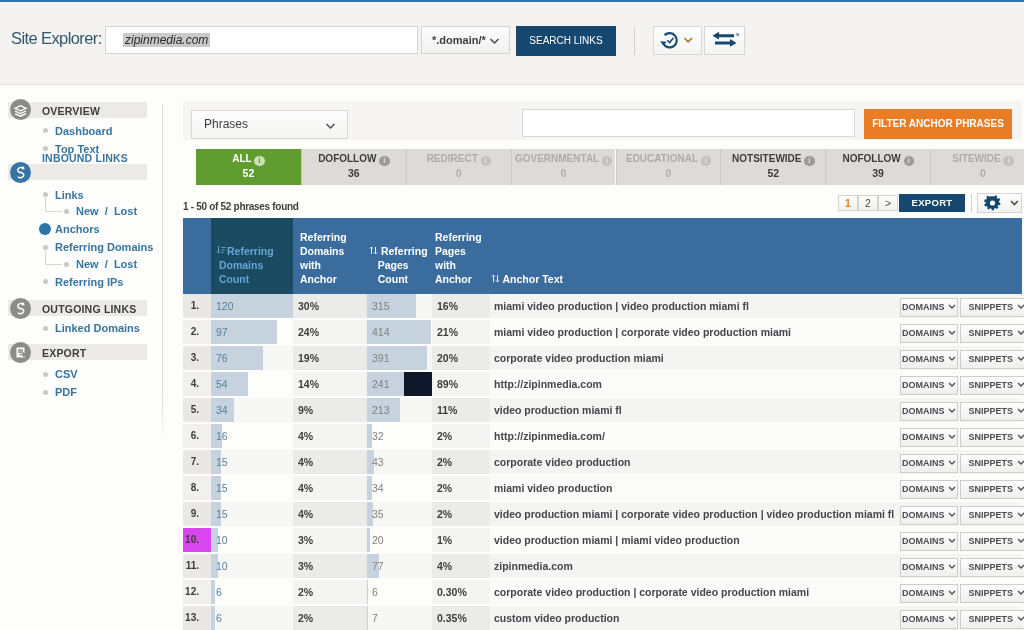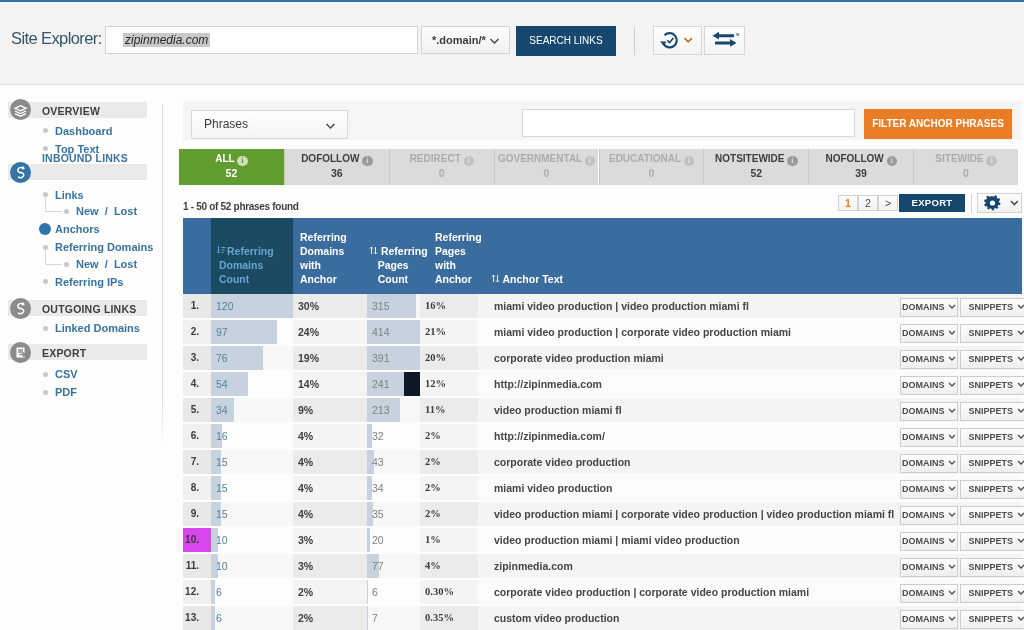--- a/index.html
+++ b/index.html
@@ -23,21 +23,21 @@
   .shead { font-size:10.5px; font-weight:bold; color:#3d3d3d; letter-spacing:.2px; }
   .slink { font-size:11px; font-weight:bold; color:#38749f; }
   .sb { width:5px; height:5px; border-radius:50%; background:#c9c8c6; left:43px; }
   #sideline { left:162px; top:104px; width:1px; height:343px; background:linear-gradient(#dddcda 85%,rgba(221,220,218,0)); }
   
   #fband { left:183px; top:101px; width:839px; height:39px; background:#f6f5f3; }
   #phrases { left:191px; top:110px; width:157px; height:29px; background:linear-gradient(#fefefe,#f4f4f3); border:1px solid #d8d7d5; font-size:12px; color:#3c3c3c; line-height:27px; padding-left:12px; }
   #finput { left:522px; top:109px; width:333px; height:28px; background:#fff; border:1px solid #d8d7d5; }
   #fbtn { left:864px; top:109px; width:148px; height:30px; background:#e87d26; color:#fff; font-size:10px; font-weight:bold; text-align:center; line-height:30px; }
   
-  #tabs { left:179px; top:149px; width:668px; height:36px; }
+  #tabs { left:196px; top:149px; width:668px; height:36px; }
   .tab { position:absolute; top:0; width:104.9px; height:36px; background:#dcdbda; border-left:1px solid #c9c8c6; text-align:center; font-size:10px; font-weight:bold; color:#3d3d3d; }
   .tab:first-child { border-left:none; }
   .tab .l1 { margin-top:4px; }
   .tab .l2 { margin-top:1px; font-size:10.5px; }
   .tab.on { background:#609c2f; color:#fff; }
   .tab.dis { color:#adacaa; }
   .inf { display:inline-block; width:10.3px; height:10px; border-radius:50%; background:#9b9a98; color:#dcdbda; font-size:8px; line-height:10px; font-weight:bold; vertical-align:-1px; font-family:"Liberation Serif",serif; }
   .tab.on .inf { background:#cfe0b8; color:#609c2f; }
   .tab.dis .inf { background:#c2c1bf; color:#e4e3e1; }
   
@@ -50,21 +50,21 @@
   #thead { left:183px; top:218px; width:839px; height:76px; background:#3a6d9e; }
   .hc { position:absolute; bottom:8px; font-size:10.5px; font-weight:bold; color:#fff; line-height:14px; }
   #hsort { position:absolute; left:28px; top:0; width:82px; height:76px; background:#1b4a63; }
   .hc.sorted { color:#65a5d3; }
   .row { position:absolute; left:183px; width:839px; height:24px; font-size:10.5px; }
   .c { position:absolute; top:0; height:24px; }
   .cnum { left:0; width:28px; text-align:right; padding-right:12px; font-weight:bold; font-size:10px; color:#3b3b3b; line-height:24px; }
   .c2 { left:28px; width:82px; }
   .c3 { left:110px; width:74px; }
   .c4 { left:184px; width:66.3px; }
-  .c5 { left:237px; width:58px;font-family:Liberation Serif, serif; }
+  .c5 { left:249px; width:58px; }
   .c6 { left:307px; width:406px; }
   .c7 { left:713px; width:126px; }
   .bar { position:absolute; left:0; top:0; height:24px; background:#c6d3de; }
   .bv { position:absolute; left:5px; top:0; line-height:24px; }
   .c2 .bv { color:#54809f; }
   .c4 .bv { color:#81817f; }
   .pct { line-height:24px; padding-left:5px; font-weight:bold; color:#3d3d3d; }
   .anch { line-height:24px; padding-left:4px; font-weight:bold; font-size:10.5px; color:#45454b; white-space:nowrap; overflow:hidden; }
   .rbtn { position:absolute; top:4px; height:19px; white-space:nowrap; overflow:hidden; background:linear-gradient(#fdfdfd,#efefee); border:1px solid #cecdcb; font-size:9px; font-weight:bold; color:#4c4c52; text-align:center; line-height:17px; }
   .rb1 { left:4px; width:58px; }
@@ -316,21 +316,21 @@
  <div class="c cnum" style="background:#f1f0ef">4.</div>
  <div class="c c2" style="background:#fdfdfc">
       <div class="bar" style="width:36.9px"></div>
       <div class="bv">54</div>
     </div>
  <div class="c c3 pct" style="background:#f4f4f3">14%</div>
  <div class="c c4" style="background:#0f172a">
       <div class="bar" style="width:37.2px"></div>
       <div class="bv">241</div>
     </div>
- <div class="c c5 pct" style="background:#f4f4f3">12%</div>
+ <div class="c c5 pct" style="background:#f4f4f3">89%</div>
  <div class="c c6 anch">http://zipinmedia.com</div>
  <div class="c c7">
       <div class="rbtn rb1">DOMAINS <svg width="8" height="6" viewBox="0 0 8 6" style="margin-left:1px">
           <path d="M1 1l3 3 3-3" stroke="#4c4c52" stroke-width="1.3" fill="none"></path>
         </svg></div>
       <div class="rbtn rb2">SNIPPETS <svg width="8" height="6" viewBox="0 0 8 6" style="margin-left:1px">
           <path d="M1 1l3 3 3-3" stroke="#4c4c52" stroke-width="1.3" fill="none"></path>
         </svg></div>
     </div>
 </div>

